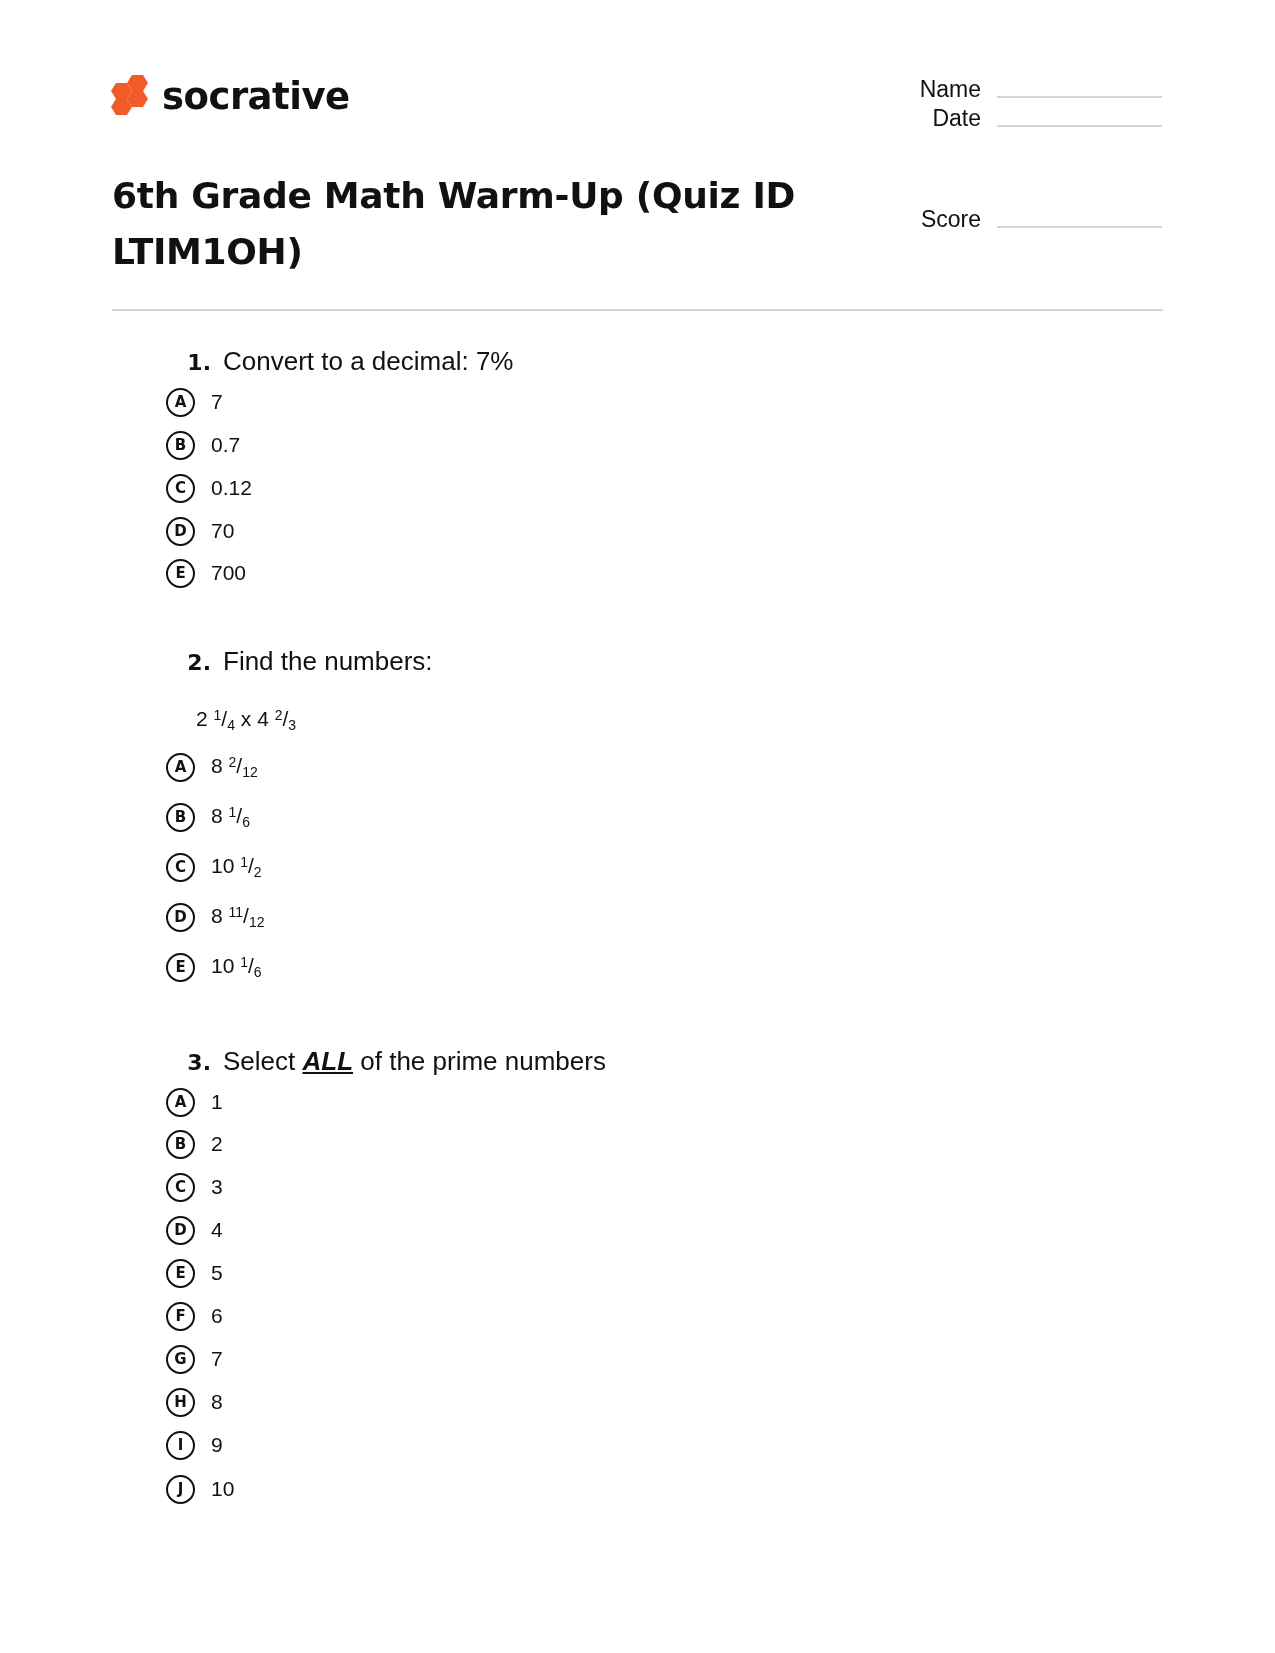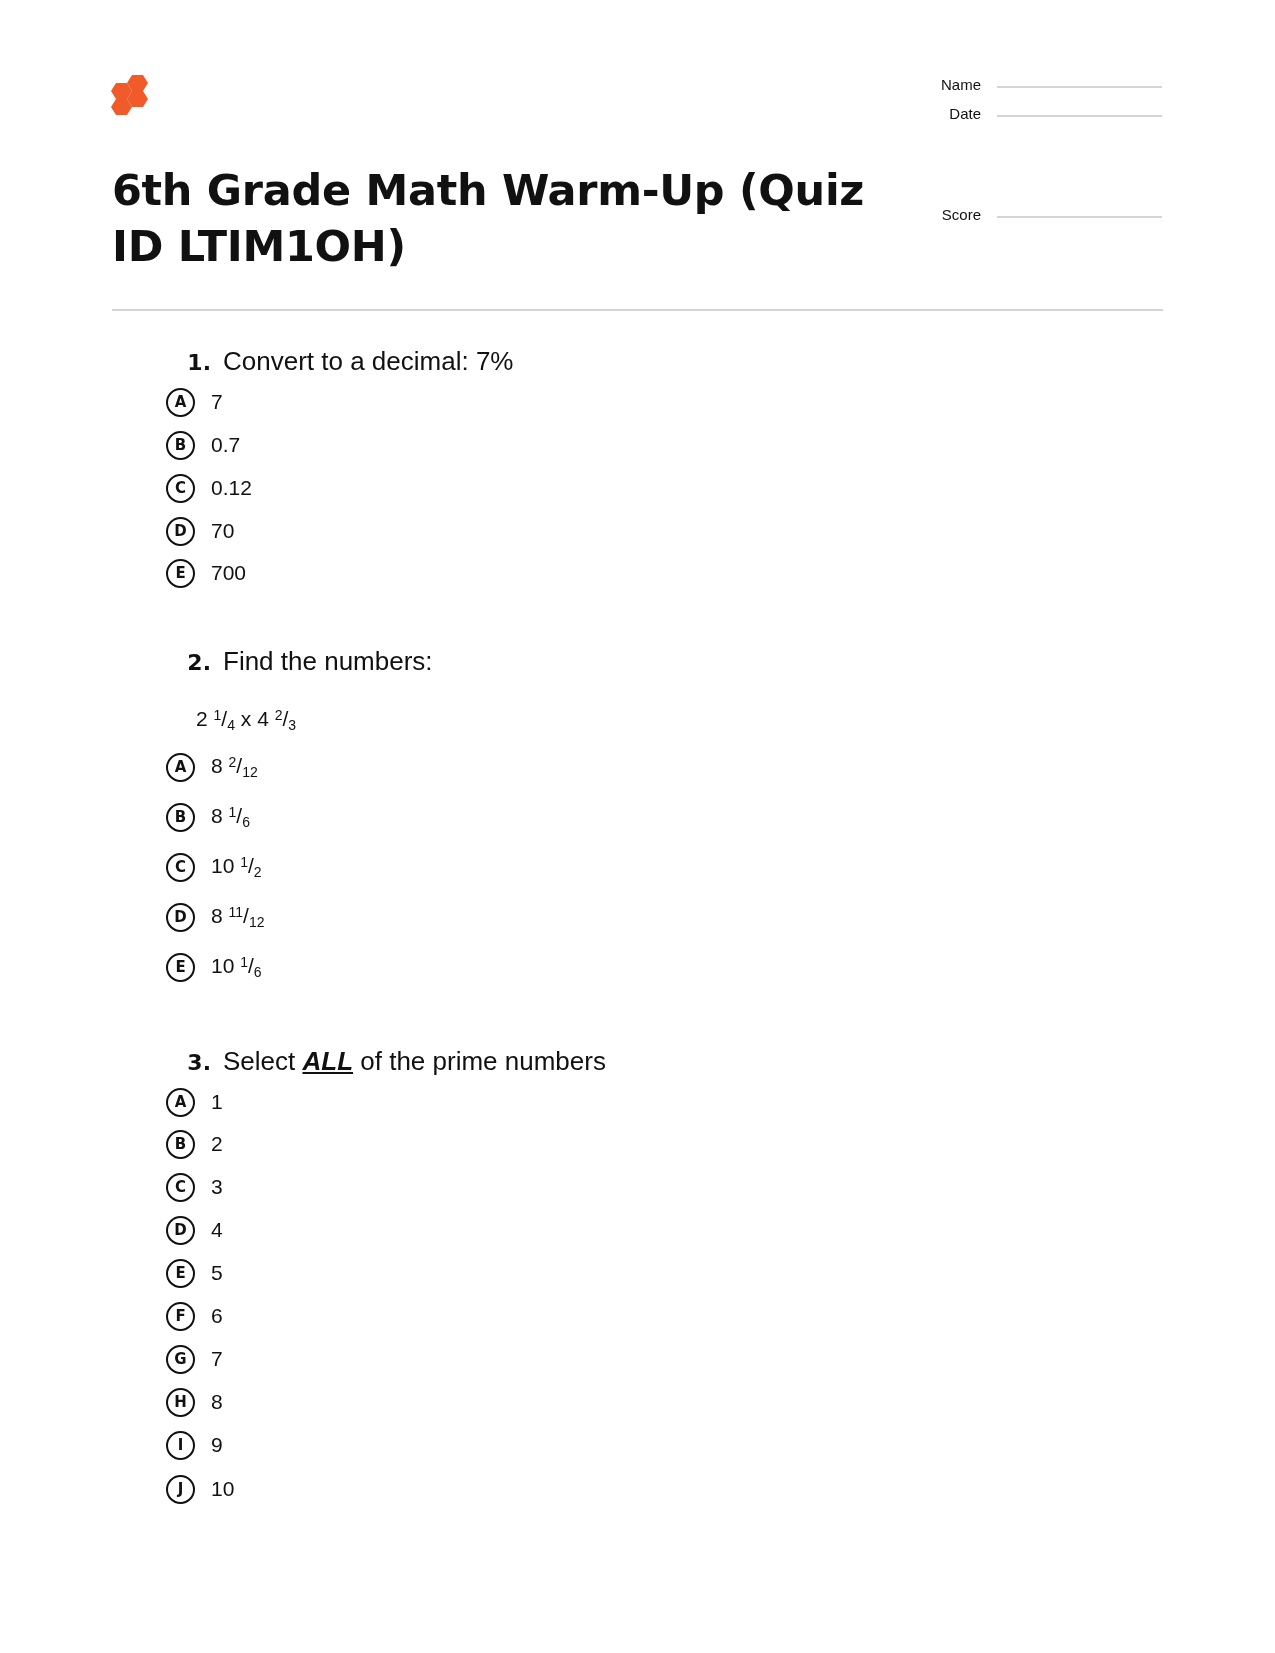--- a/index.html
+++ b/index.html
@@ -3,24 +3,24 @@
 <meta charset="utf-8">
 <style>
   html, body { margin:0; padding:0; background:#ffffff; }
   body { width:1275px; height:1653px; position:relative; overflow:hidden;
          font-family:"Liberation Sans", sans-serif; color:#111; }
   .logo { position:absolute; left:110px; top:72px; height:50px; display:flex; align-items:center; }
   .logo svg { width:42px; height:50px; }
   .logo-text { font-family:"DejaVu Sans", sans-serif; font-weight:bold; font-size:37px; letter-spacing:-0.5px;
                color:#111; margin-left:10px; line-height:50px; }
   .meta-row { position:absolute; display:flex; align-items:flex-end; }
-  .meta-label { width:120px; text-align:right; font-size:15px; color:#111; }
+  .meta-label { width:120px; text-align:right; font-size:23px; color:#111; }
   .meta-line { width:165px; border-bottom:2px solid #d4d4d4; margin-left:16px; height:0; margin-bottom:5px; }
-  .title { position:absolute; left:112px; top:162px; width:760px;
-           font-family:"DejaVu Sans", sans-serif; font-weight:bold; font-size:43px; line-height:56px;
+  .title { position:absolute; left:112px; top:168px; width:760px;
+           font-family:"DejaVu Sans", sans-serif; font-weight:bold; font-size:36px; line-height:56px;
            letter-spacing:-0.3px; color:#111; margin:0; }
   .divider { position:absolute; left:112px; top:309px; width:1051px; height:2px; background:#d4d4d4; }
   .q-head { position:absolute; left:165px; display:flex; align-items:baseline; font-size:21px; }
   .q-num { font-family:"DejaVu Sans", sans-serif; font-weight:bold; font-size:22px; width:46px; text-align:right; padding-right:12px; }
   .q-text { font-size:26px; }
   .q-text em { font-weight:bold; text-decoration:underline; }
   .expr { position:absolute; left:196px; font-size:21px; }
   .opt { position:absolute; left:166px; display:flex; align-items:center; height:34px; }
   .bubble { width:29px; height:29px; border:2px solid #111; border-radius:50%; box-sizing:border-box;
             display:flex; align-items:center; justify-content:center;
@@ -34,20 +34,21 @@
 
 <div class="logo">
   <svg viewBox="0 0 42 50">
     <g fill="#f15a29">
       <polygon points="22,3 33,3 38,11 33,19 22,19 17,11"></polygon>
       <polygon points="4,17 15,17 20,25 15,33 4,33 -1,25" transform="translate(2,-6)"></polygon>
       <polygon points="22,25 33,25 38,33 33,41 22,41 17,33" transform="translate(0,-6)"></polygon>
       <polygon points="4,39 15,39 20,47 15,55 4,55 -1,47" transform="translate(2,-12)"></polygon>
     </g>
   </svg>
+  <span class="logo-text">socrative</span>
 </div>
 
 <div class="meta-row" style="left:861px; top:76px;">
   <span class="meta-label">Name</span>
   <span class="meta-line"></span>
 </div>
 <div class="meta-row" style="left:861px; top:105px;">
   <span class="meta-label">Date</span>
   <span class="meta-line"></span>
 </div>

